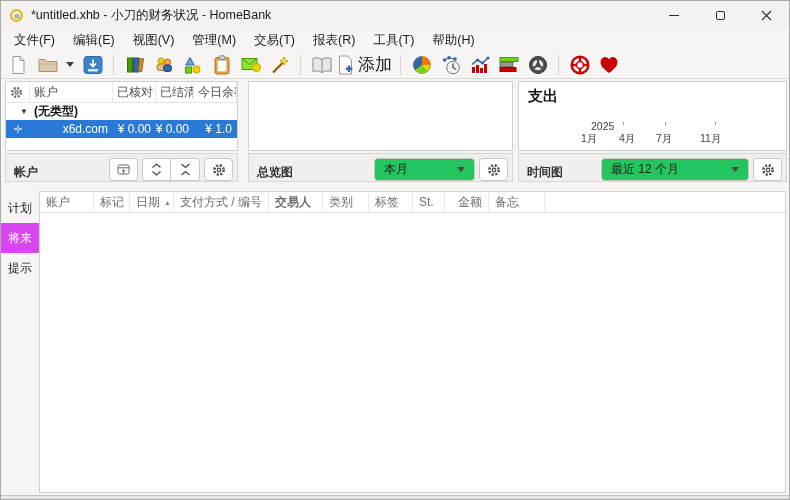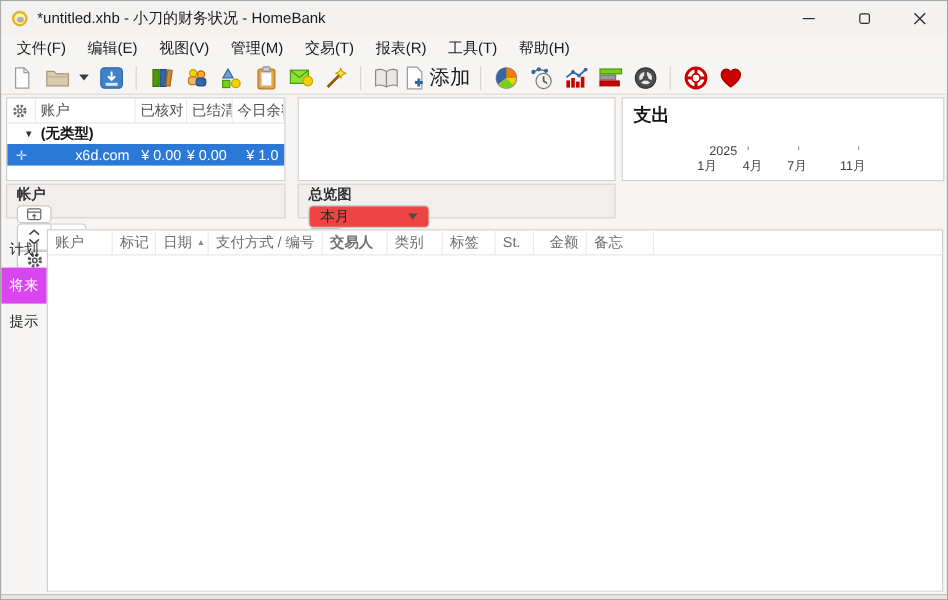--- a/index.html
+++ b/index.html
@@ -50,29 +50,29 @@
     white-space:nowrap;overflow:hidden;}
   .acc-row .row-icon{justify-content:center;color:#cfe0f5;font-size:11px;padding:0;}
   .overview-panel{left:247px;top:80px;width:265px;height:70px;}
   .time-panel{left:517px;top:80px;width:269px;height:70px;}
   .expense-title{position:absolute;left:9px;top:5px;font-size:15px;font-weight:600;color:#141414;}
   .axis-year{position:absolute;top:38px;font-size:10.5px;color:#3f3f3f;}
   .axis-month{position:absolute;top:50px;font-size:10.5px;color:#3f3f3f;}
   .axis-tick{position:absolute;width:1px;height:3px;background:#9a9a9a;}
   
   .footer-bar{position:absolute;top:152px;height:29px;background:#f1efee;border:1px solid #d9d5d1;
-    display:flex;align-items:flex-start;padding:0 4px;flex-direction:column;}
+    display:flex;align-items:flex-end;padding:0 4px;}
   .footer-label{font-size:12px;font-weight:bold;color:#333;padding-left:4px;margin-right:auto;white-space:nowrap;}
   .small-btn{height:23px;min-width:29px;background:#fff;border:1px solid #ccc7c2;border-radius:4px;
     display:flex;align-items:center;justify-content:center;margin-left:4px;color:#4a4a4a;}
   .btn-group{display:flex;margin-left:4px;}
   .btn-group .small-btn{margin-left:0;border-radius:0;border-left-width:0;}
   .btn-group .small-btn:first-child{border-radius:4px 0 0 4px;border-left-width:1px;}
   .btn-group .small-btn:last-child{border-radius:0 4px 4px 0;}
-  .dropdown{height:23px;background:#ef4444;border:1px solid #ccc7c2;border-radius:4px;
+  .dropdown{height:23px;background:#22c55e;border:1px solid #ccc7c2;border-radius:4px;
     display:flex;align-items:center;padding:0 9px;font-size:12px;color:#222;margin-left:4px;}
   .dropdown .dd-caret{margin-left:auto;width:0;height:0;border-left:4px solid transparent;
     border-right:4px solid transparent;border-top:5px solid #4a4a4a;}
   
   .side-tabs{position:absolute;left:0;top:192px;width:38px;font-size:12px;color:#1e1e1e;}
   .side-tab{height:30px;display:flex;align-items:center;justify-content:center;white-space:nowrap;}
   .side-tab.selected{background:#d946ef;color:#fff;}
   .txn-table{position:absolute;left:38px;top:190px;right:3px;bottom:6px;background:#fff;
     border:1px solid #d3cfcb;overflow:hidden;}
   .txn-header{height:21px;display:flex;align-items:stretch;font-size:12px;color:#6e6e6e;
@@ -340,20 +340,33 @@
     <span class="axis-year" style="left:72px;">2025</span>
     <span class="axis-tick" style="left:104px;top:40px;"></span>
     <span class="axis-tick" style="left:146px;top:40px;"></span>
     <span class="axis-tick" style="left:196px;top:40px;"></span>
     <span class="axis-month" style="left:62px;">1月</span>
     <span class="axis-month" style="left:100px;">4月</span>
     <span class="axis-month" style="left:137px;">7月</span>
     <span class="axis-month" style="left:181px;">11月</span>
   </div>
 
+  <div class="footer-bar" style="left:517px;width:269px;">
+    <span class="footer-label">时间图</span>
+    <div class="dropdown" style="width:148px;">
+      <span>最近 12 个月</span>
+      <span class="dd-caret"></span>
+    </div>
+    <div class="small-btn">
+      <svg width="14" height="14" viewBox="0 0 16 16">
+          <circle cx="8" cy="8" r="5.3" fill="none" stroke="#555" stroke-width="3" stroke-dasharray="2.4 1.8"></circle>
+          <circle cx="8" cy="8" r="2" fill="none" stroke="#555" stroke-width="1.5"></circle>
+        </svg>
+    </div>
+  </div>
 
   <div class="side-tabs">
     <div class="side-tab">计划</div>
     <div class="side-tab selected">将来</div>
     <div class="side-tab">提示</div>
   </div>
 
   <div class="txn-table">
     <div class="txn-header">
       <div class="th" style="width:54px;">账户</div>

